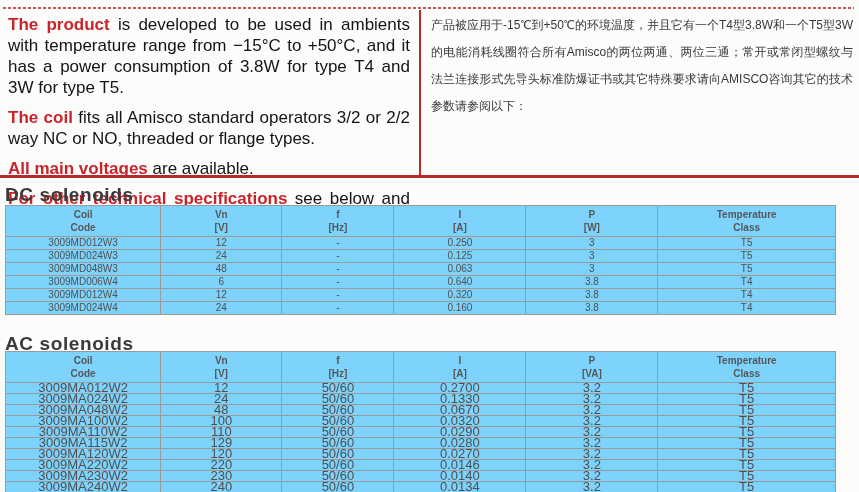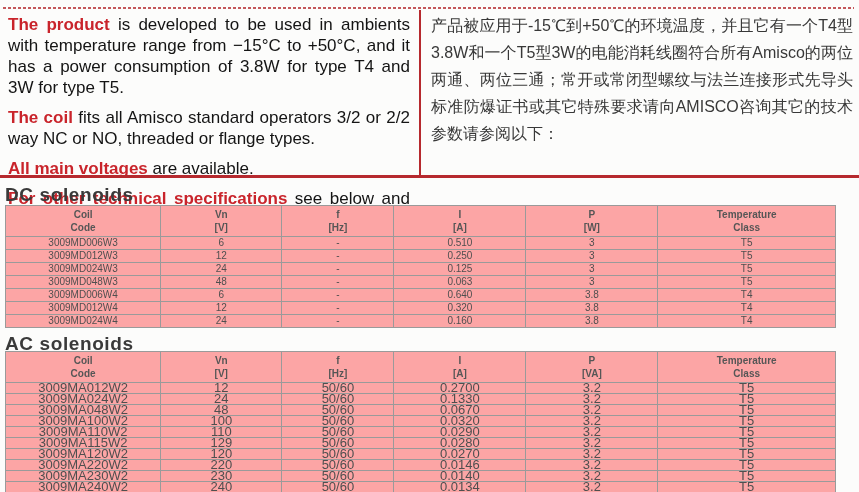--- a/index.html
+++ b/index.html
@@ -28,39 +28,39 @@
   .en{
     margin:0 0 9px 0;
     font-size:17px;line-height:21px;
     text-align:justify;color:#141414;
   }
   .lead{color:var(--accent);font-weight:bold;}
   .vdiv{position:absolute;left:419px;top:-2px;width:2px;height:167px;background:var(--rule);}
   .intro-right{position:absolute;left:431px;top:0;width:422px;}
   .zh{
     margin:0;
-    font-size:16px;line-height:27px;
+    font-size:12px;line-height:27px;
     text-align:justify;color:#383838;
     font-family:"Liberation Sans", sans-serif;
   }
   
   .red-rule{position:absolute;top:175px;left:0;width:859px;height:3px;background:var(--rule);}
   
   .sec-title{
     position:absolute;left:5px;
     font-size:19px;font-weight:bold;color:#3a3a3a;letter-spacing:0.6px;
   }
   .sec-title.dc{top:184px;}
   .sec-title.ac{top:333px;}
   
   table.solenoid-table{
     position:absolute;left:5px;width:831px;
     border-collapse:collapse;table-layout:fixed;
     font-size:10px;color:var(--ttext);
-    background:#fca5a5;
+    background:#7dd3fc;
   }
   table.dc-table{top:205px;}
   table.ac-table{top:351px;}
   table.solenoid-table th,
   table.solenoid-table td{
     border:1px solid var(--tborder);
     text-align:center;vertical-align:middle;
     padding:0;overflow:hidden;white-space:nowrap;
   }
   table.solenoid-table{border:1px solid var(--touter);}
@@ -127,28 +127,20 @@
             <div>[W]</div>
           </th>
           <th>
             <div>Temperature</div>
             <div>Class</div>
           </th>
         </tr>
       </thead>
       <tbody>
         <tr>
-          <td>3009MD006W3</td>
-          <td>6</td>
-          <td>-</td>
-          <td>0.510</td>
-          <td>3</td>
-          <td>T5</td>
-        </tr>
-        <tr>
           <td>3009MD012W3</td>
           <td>12</td>
           <td>-</td>
           <td>0.250</td>
           <td>3</td>
           <td>T5</td>
         </tr>
         <tr>
           <td>3009MD024W3</td>
           <td>24</td>

